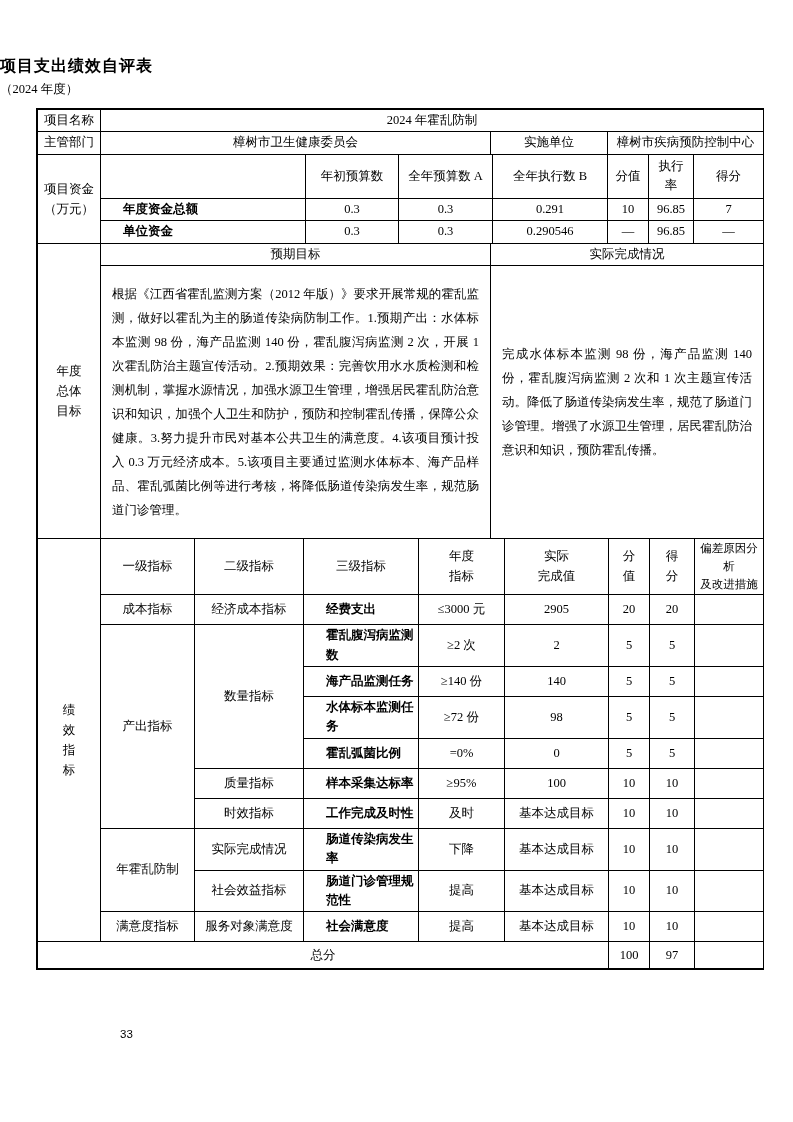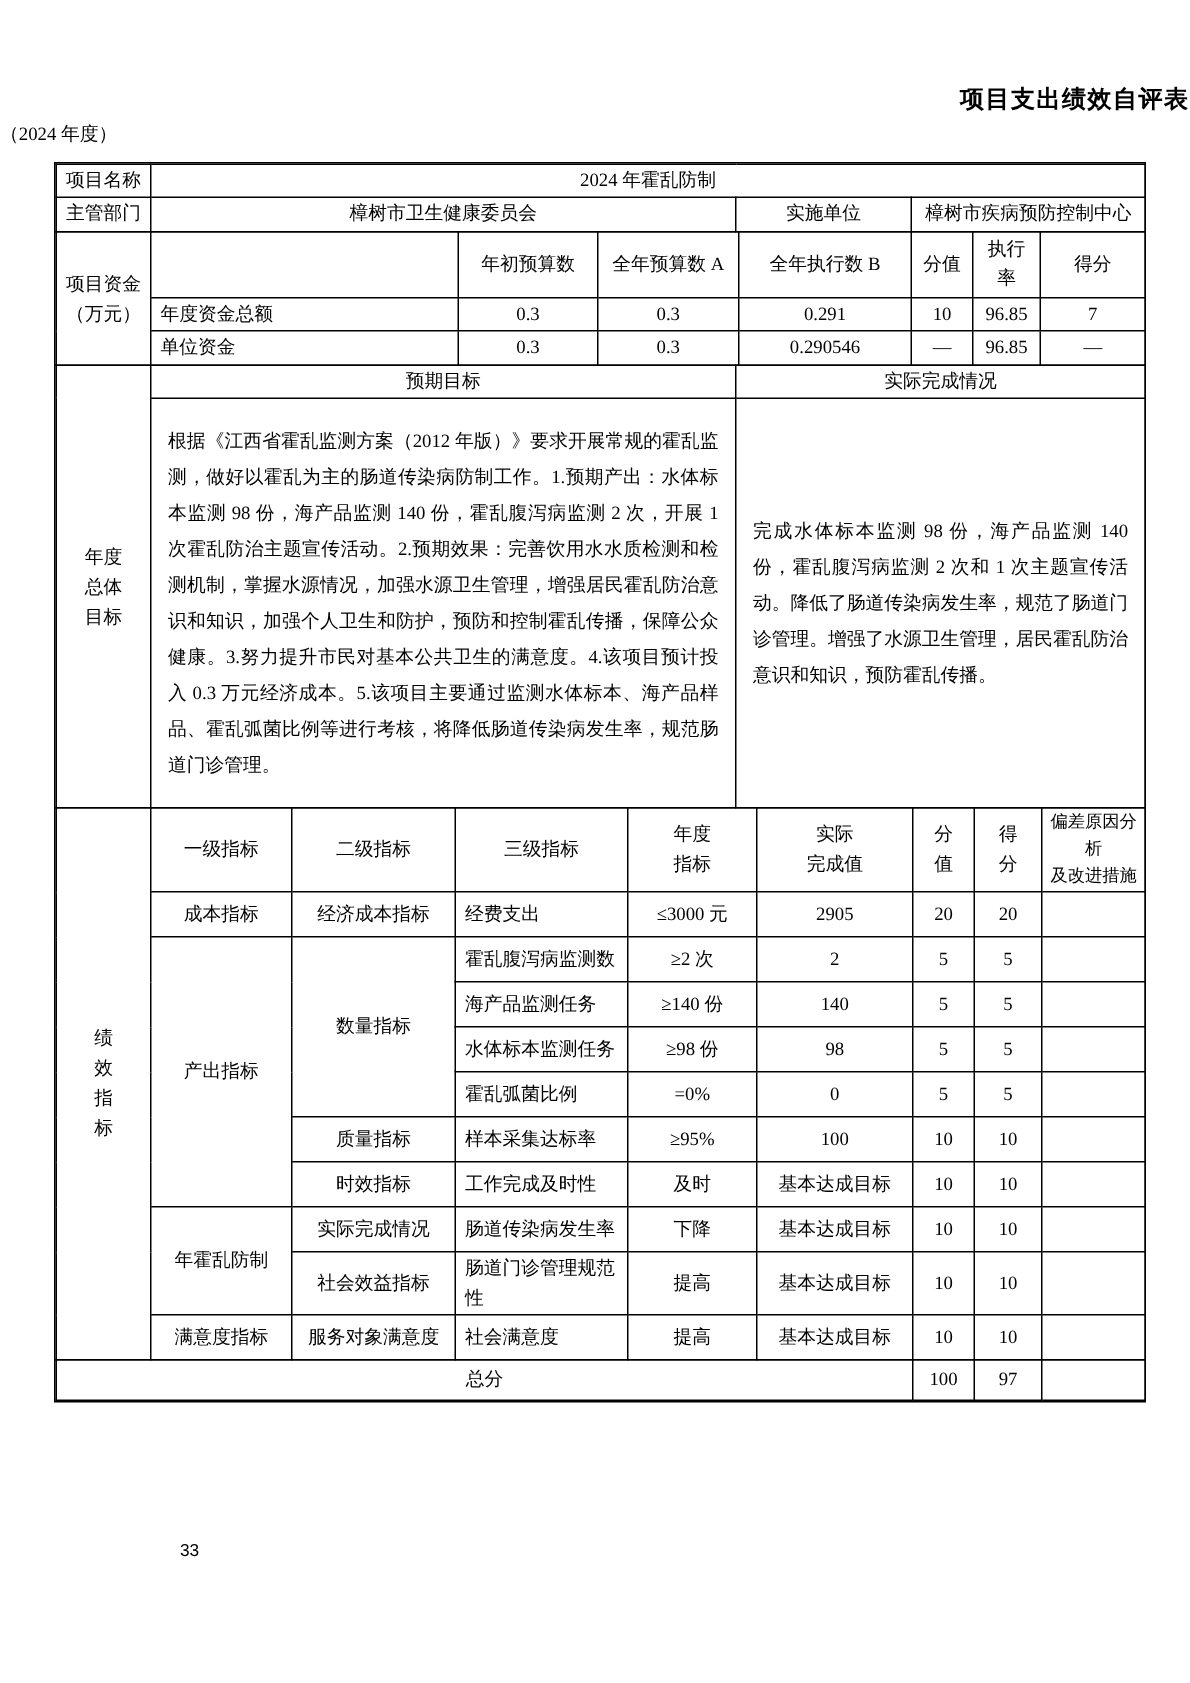--- a/index.html
+++ b/index.html
@@ -5,21 +5,21 @@
   html,body { margin:0; padding:0; }
   body {
     width:793px; height:1122px;
     background:#ffffff;
     position:relative;
     font-family:"Liberation Serif","DejaVu Serif",serif;
     color:#000000;
   }
   .page-title {
     position:absolute; top:56px; left:0; width:100%;
-    text-align:right; font-size:16px; font-weight:bold; letter-spacing:1px;
+    text-align:left; font-size:16px; font-weight:bold; letter-spacing:1px;
   }
   .page-subtitle {
     position:absolute; top:81px; left:0; width:100%;
     text-align:left; font-size:12.5px;
   }
   .table-wrap {
     position:absolute; left:36px; top:108px; width:726px;
     border:1px solid #000;
   }
   table {
@@ -29,21 +29,21 @@
   td {
     border:1px solid #000;
     font-size:12.5px;
     text-align:center;
     vertical-align:middle;
     padding:1px 3px;
     box-sizing:border-box;
     overflow:hidden;
     line-height:1.55;
   }
-  td.left { text-align:left; padding-left:6px; }
+  td.left { text-align:left; padding-left:22px;font-weight:bold; }
   td.pre  { white-space:pre-line; }
   td.goal {
     text-align:justify;
     padding:6px 11px;
     line-height:24px;
     vertical-align:middle;
   }
   td.side { line-height:1.6;margin-top:36px; }
   td.dev-h { font-size:11.5px; padding:1px 0; }
   .page-number {
@@ -202,21 +202,21 @@
     <tr style="height:30px">
       <td class="left">海产品监测任务</td>
       <td>≥140 份</td>
       <td>140</td>
       <td>5</td>
       <td>5</td>
       <td></td>
     </tr>
     <tr style="height:30px">
       <td class="left">水体标本监测任务</td>
-      <td>≥98 份</td>
+      <td>≥72 份</td>
       <td>98</td>
       <td>5</td>
       <td>5</td>
       <td></td>
     </tr>
     <tr style="height:30px">
       <td class="left">霍乱弧菌比例</td>
       <td>=0%</td>
       <td>0</td>
       <td>5</td>

